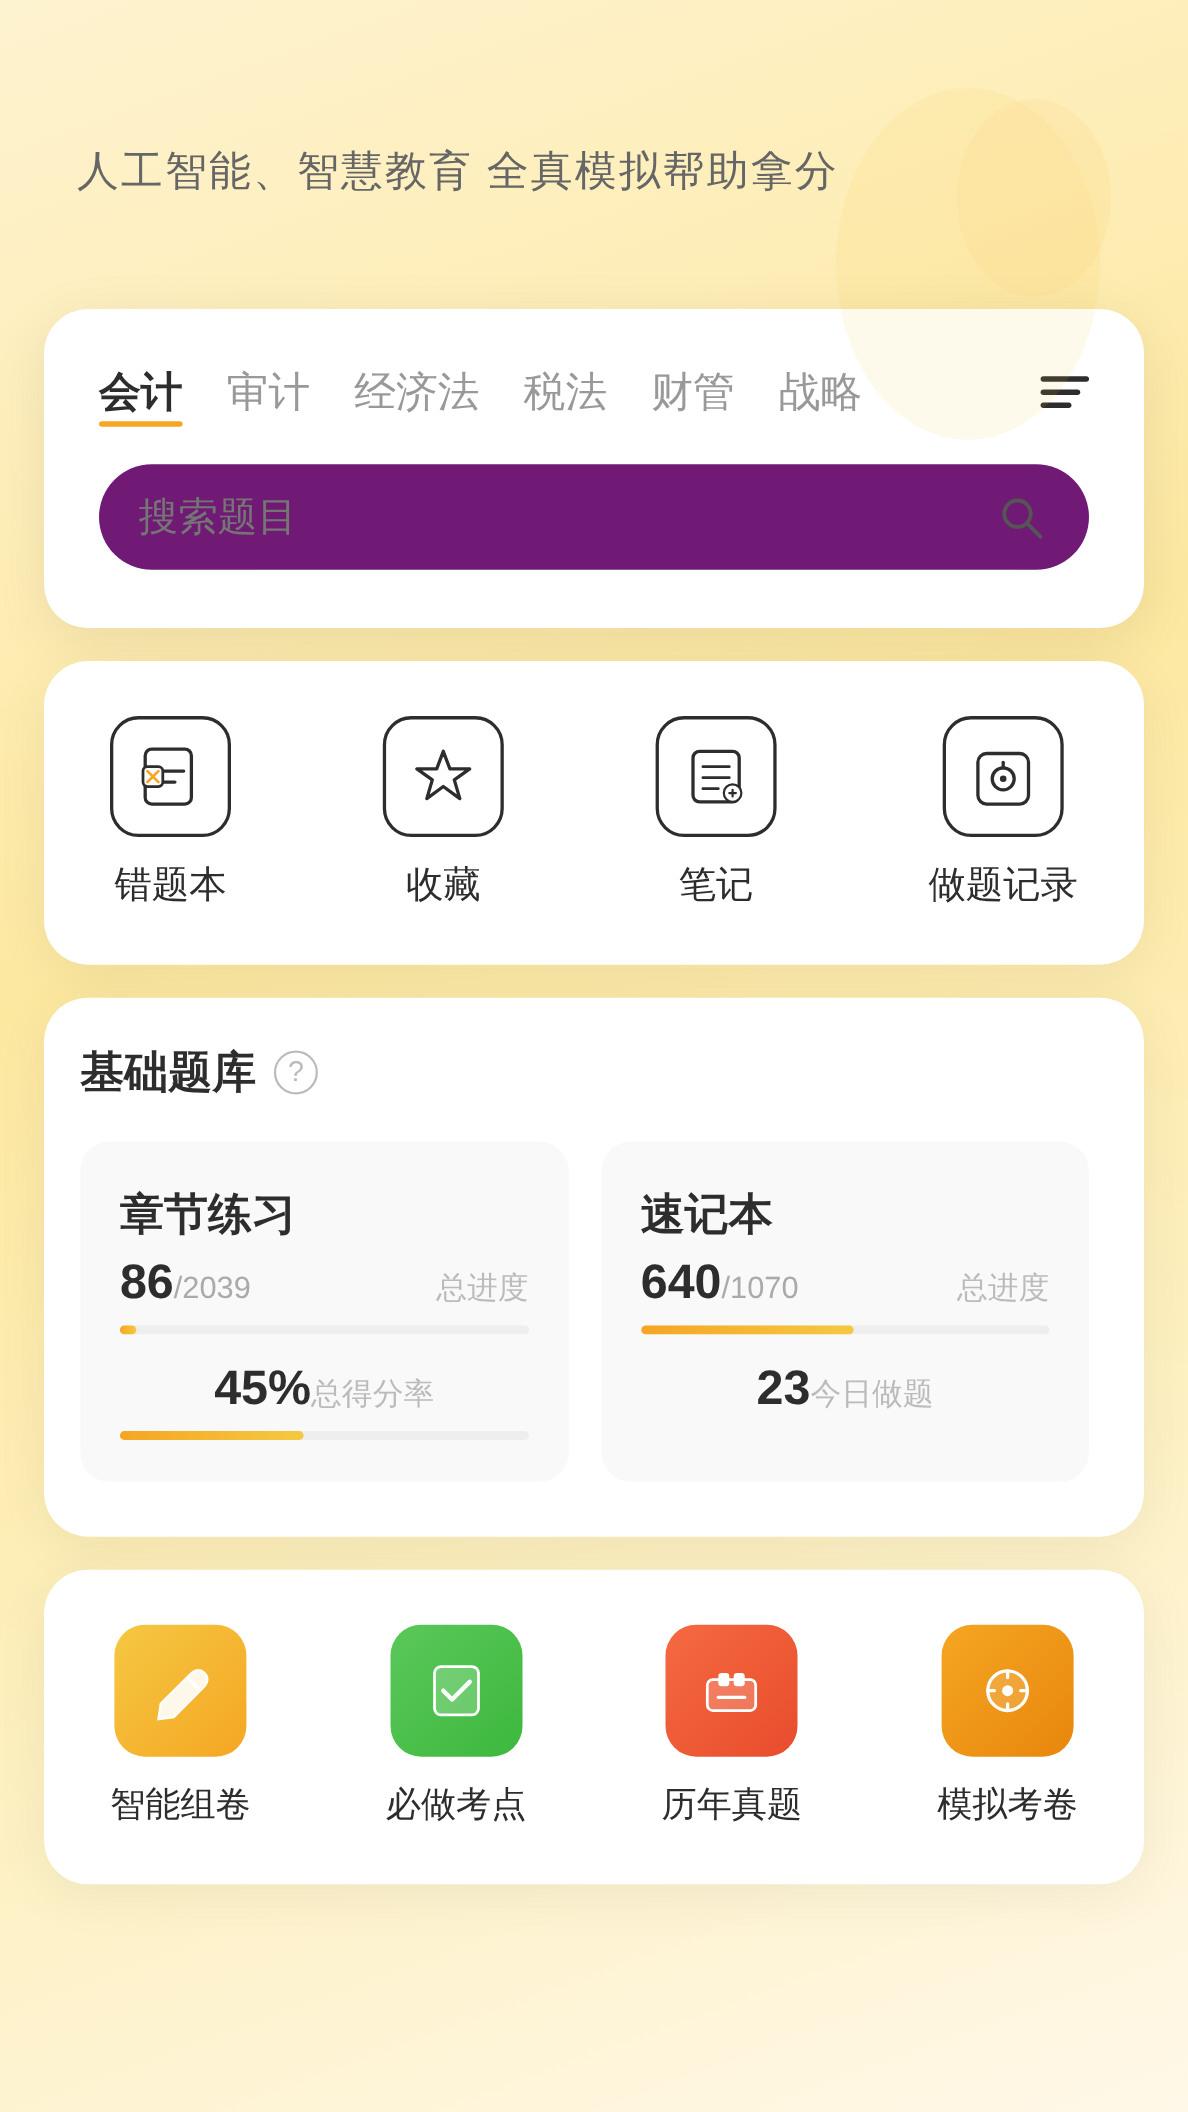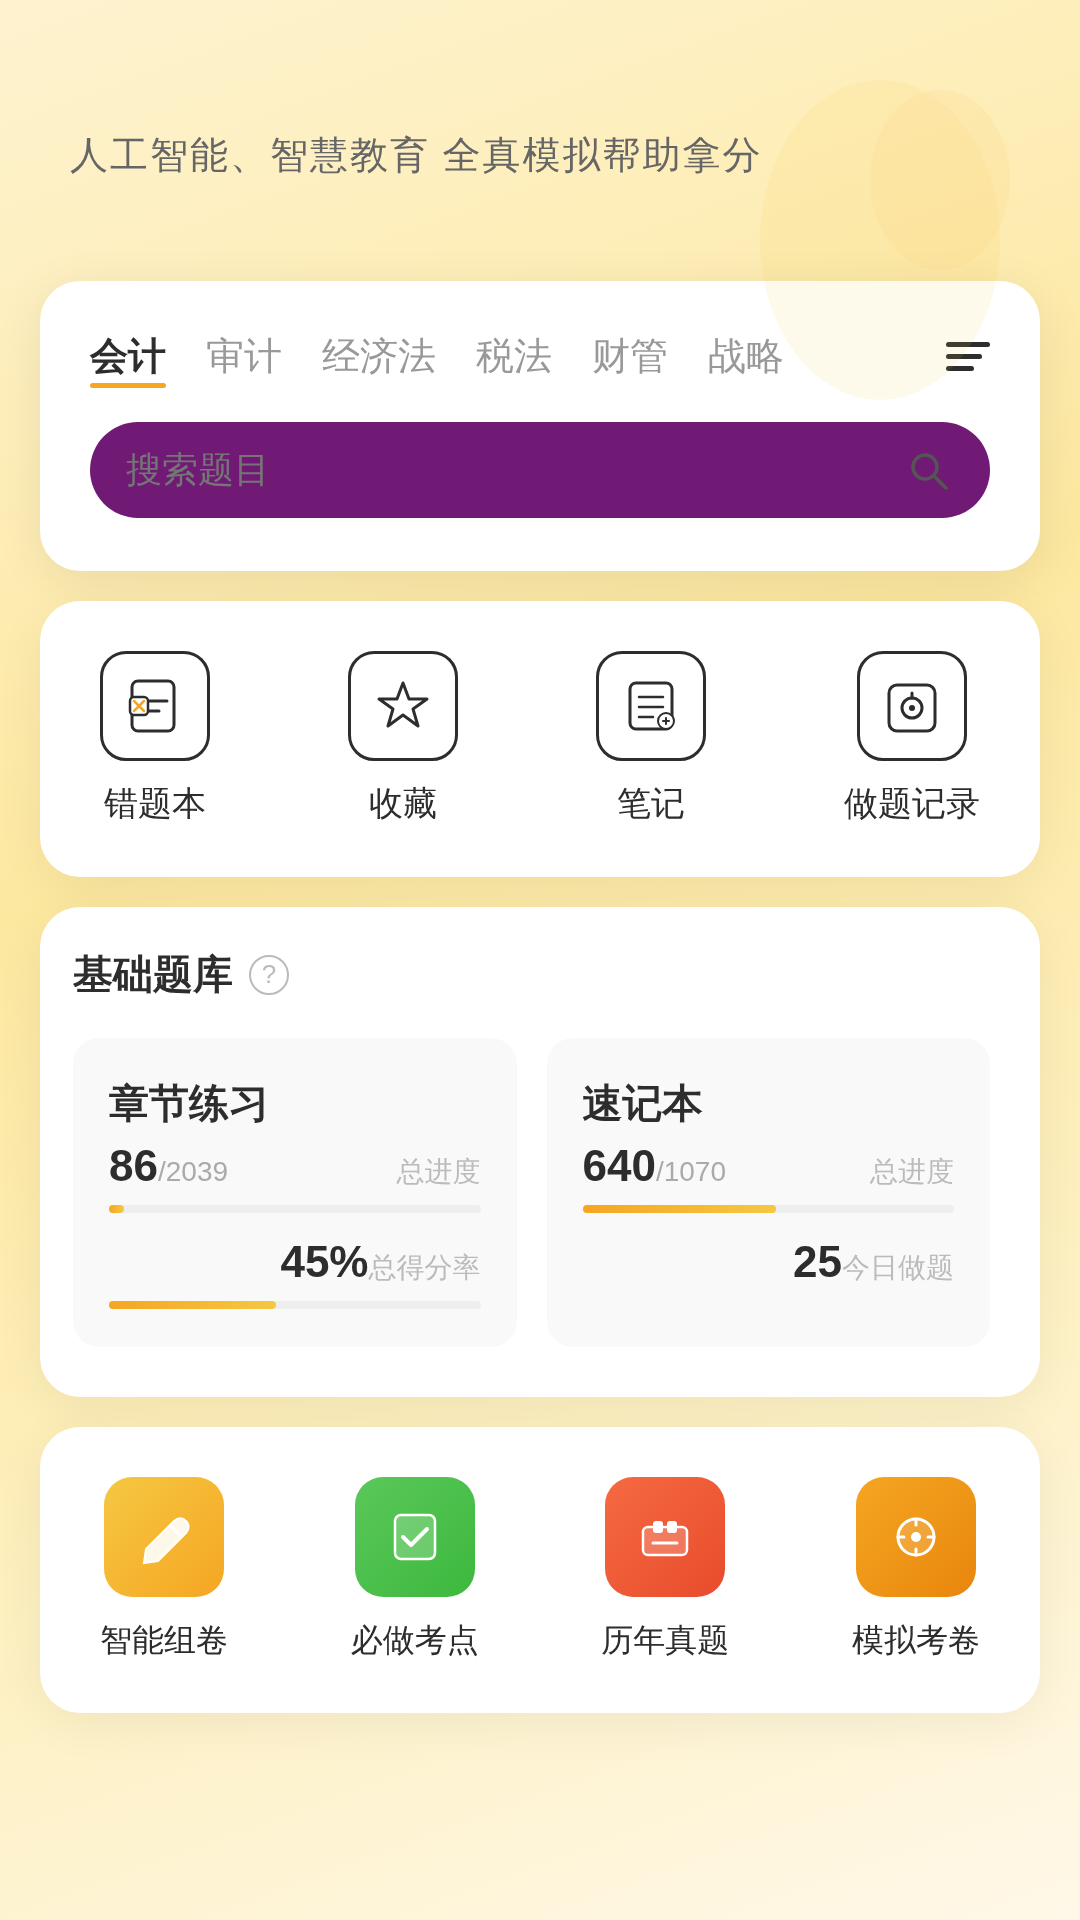--- a/index.html
+++ b/index.html
@@ -248,21 +248,21 @@
       margin-bottom: 24px;
     }
     .lib-progress-fill {
       height: 100%;
       border-radius: 4px;
       background: linear-gradient(90deg, #f5a623, #f5c842);
     }
     .lib-stat-row2 {
       display: flex;
       align-items: baseline;
-      justify-content: flex-end;
+      justify-content: center;
       margin-top: 16px;
     }
     .lib-stat-main2 {
       font-size: 44px;
       font-weight: 900;
       color: #2d2d2d;
     }
     .lib-stat-label2 {
       font-size: 28px;
       color: #bbb;
@@ -440,21 +440,21 @@
       <div class="lib-stat-row">
         <span class="lib-stat-main">
           <span>640</span><span class="denom">/1070</span>
         </span>
         <span class="lib-stat-label">总进度</span>
       </div>
       <div class="lib-progress-bar">
         <div class="lib-progress-fill" style="width: 52%"></div>
       </div>
       <div class="lib-stat-row2">
-        <span class="lib-stat-main2">25</span>
+        <span class="lib-stat-main2">23</span>
         <span class="lib-stat-label2">今日做题</span>
       </div>
     </div>
   </div>
 </div>
 
 <div class="bottom-actions">
   <div class="bottom-action-item">
     <div class="bottom-icon-box bg-yellow">
       <svg width="60" height="60" viewBox="0 0 60 60" fill="none">

